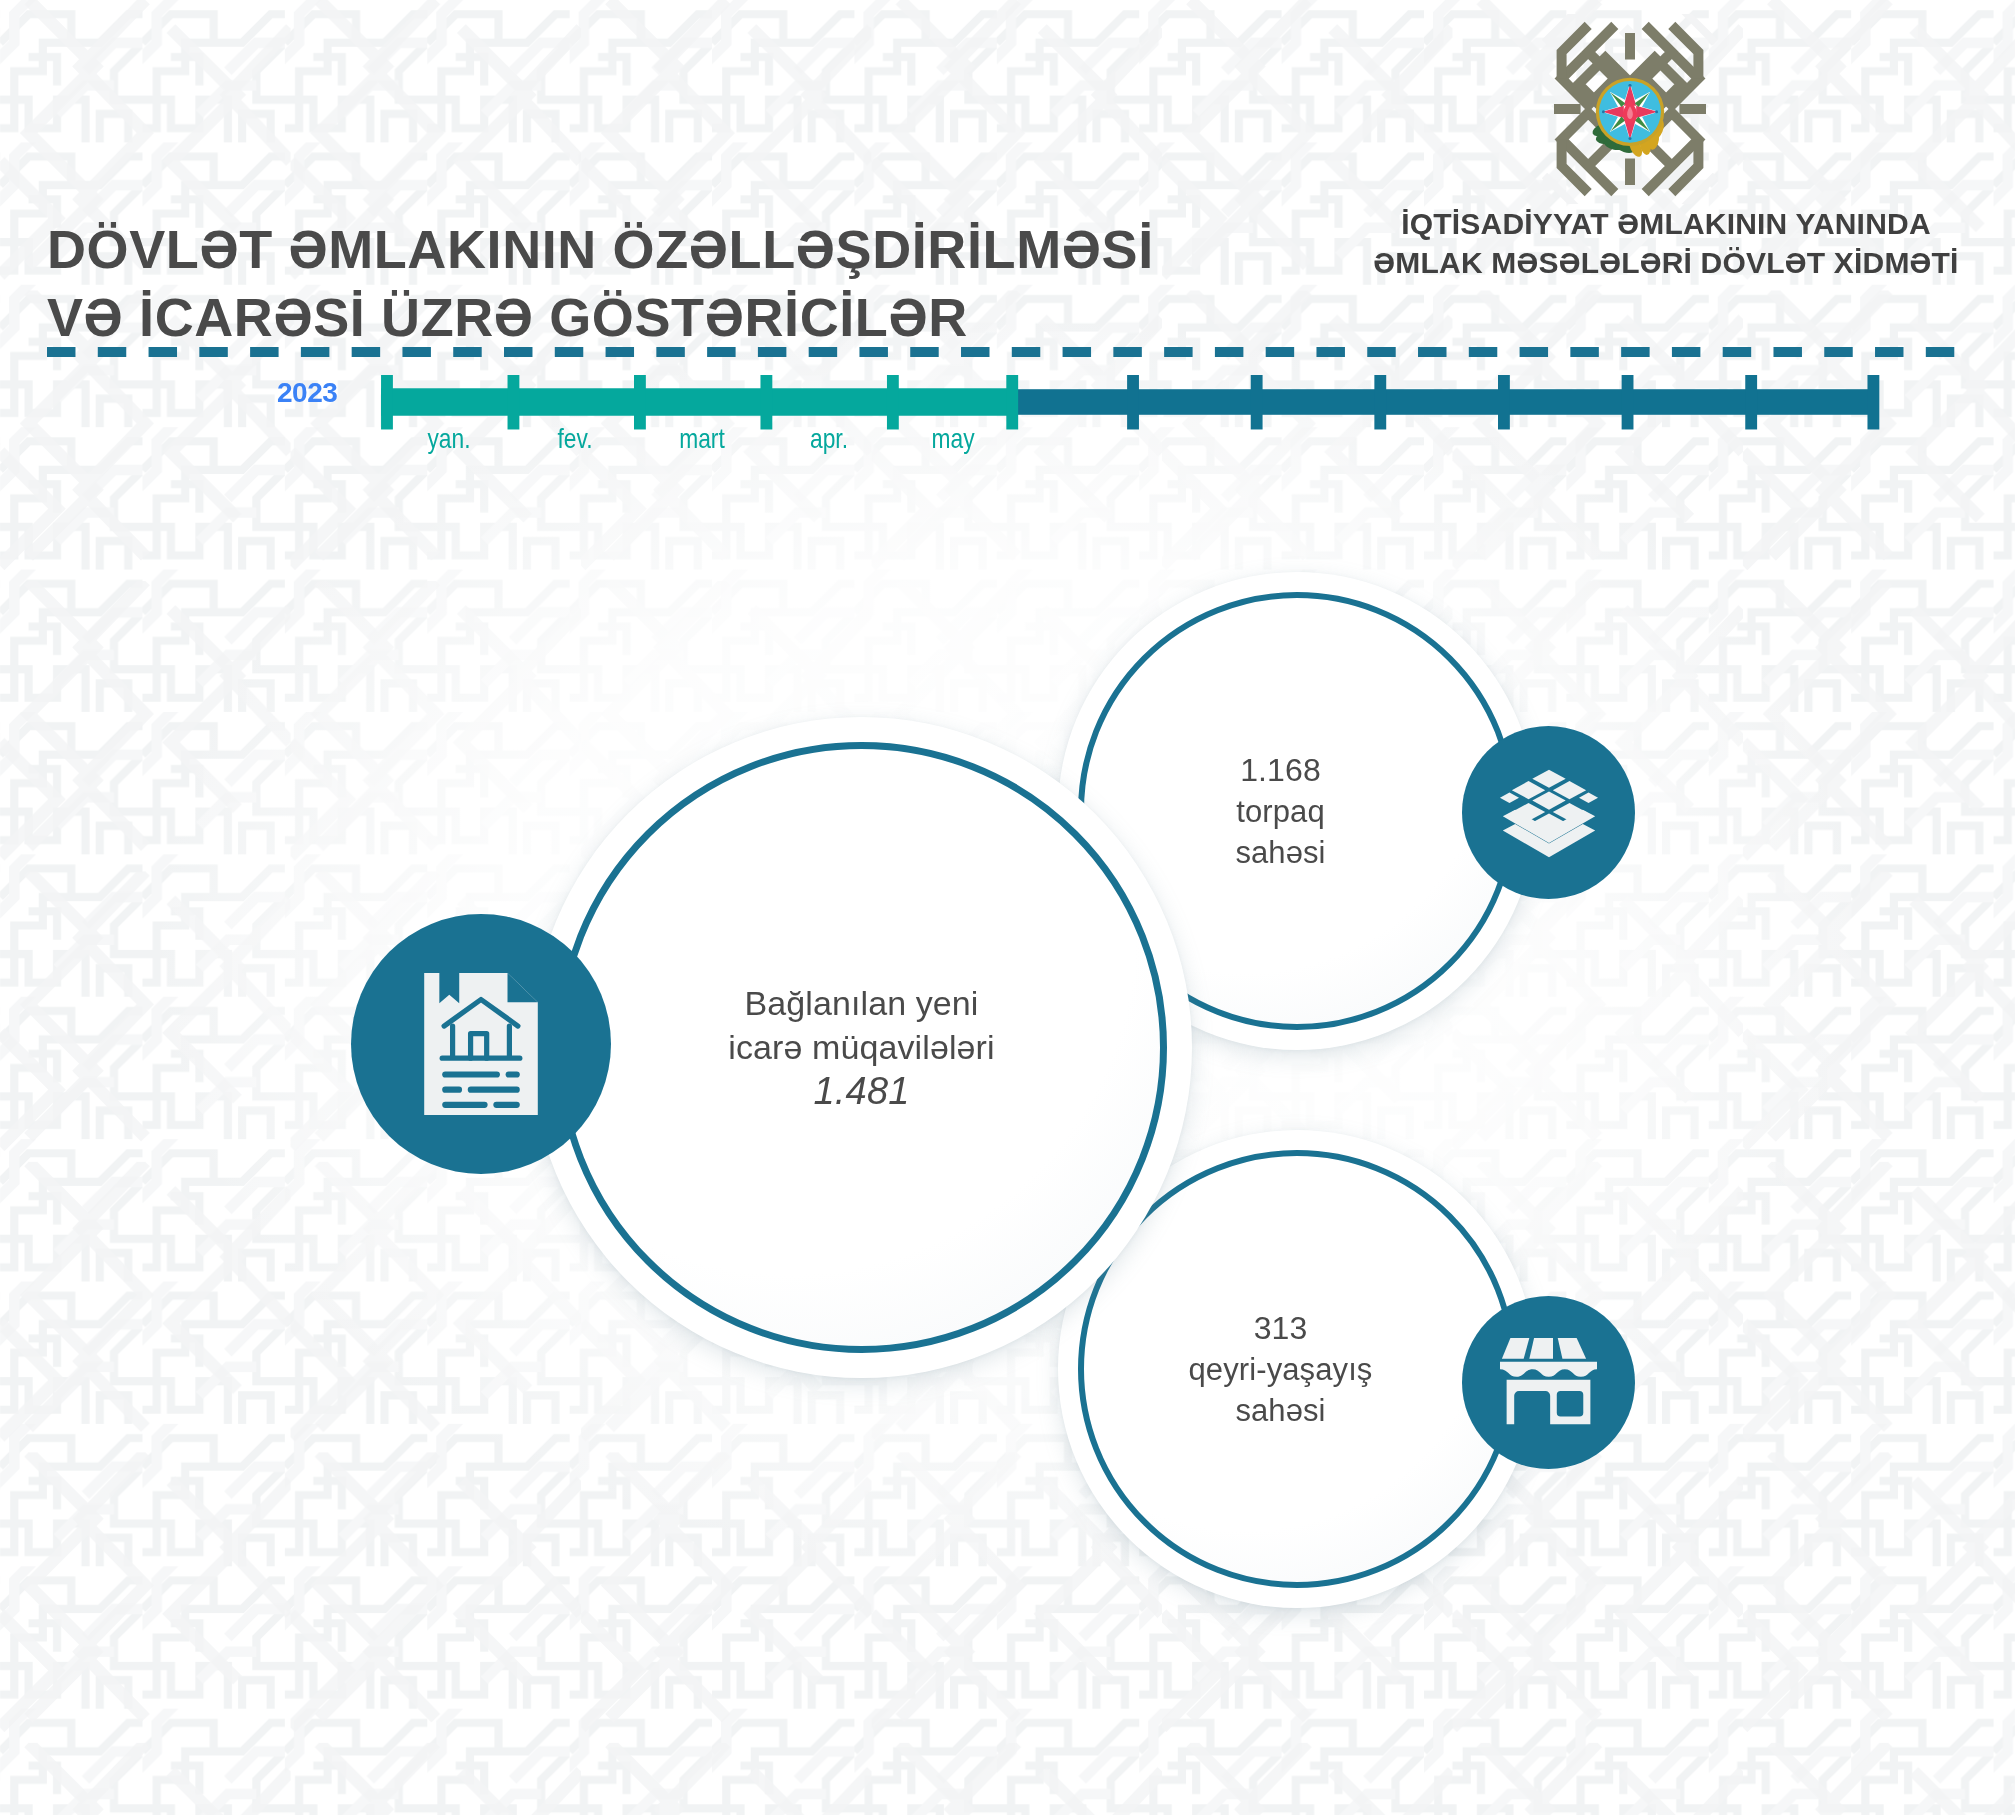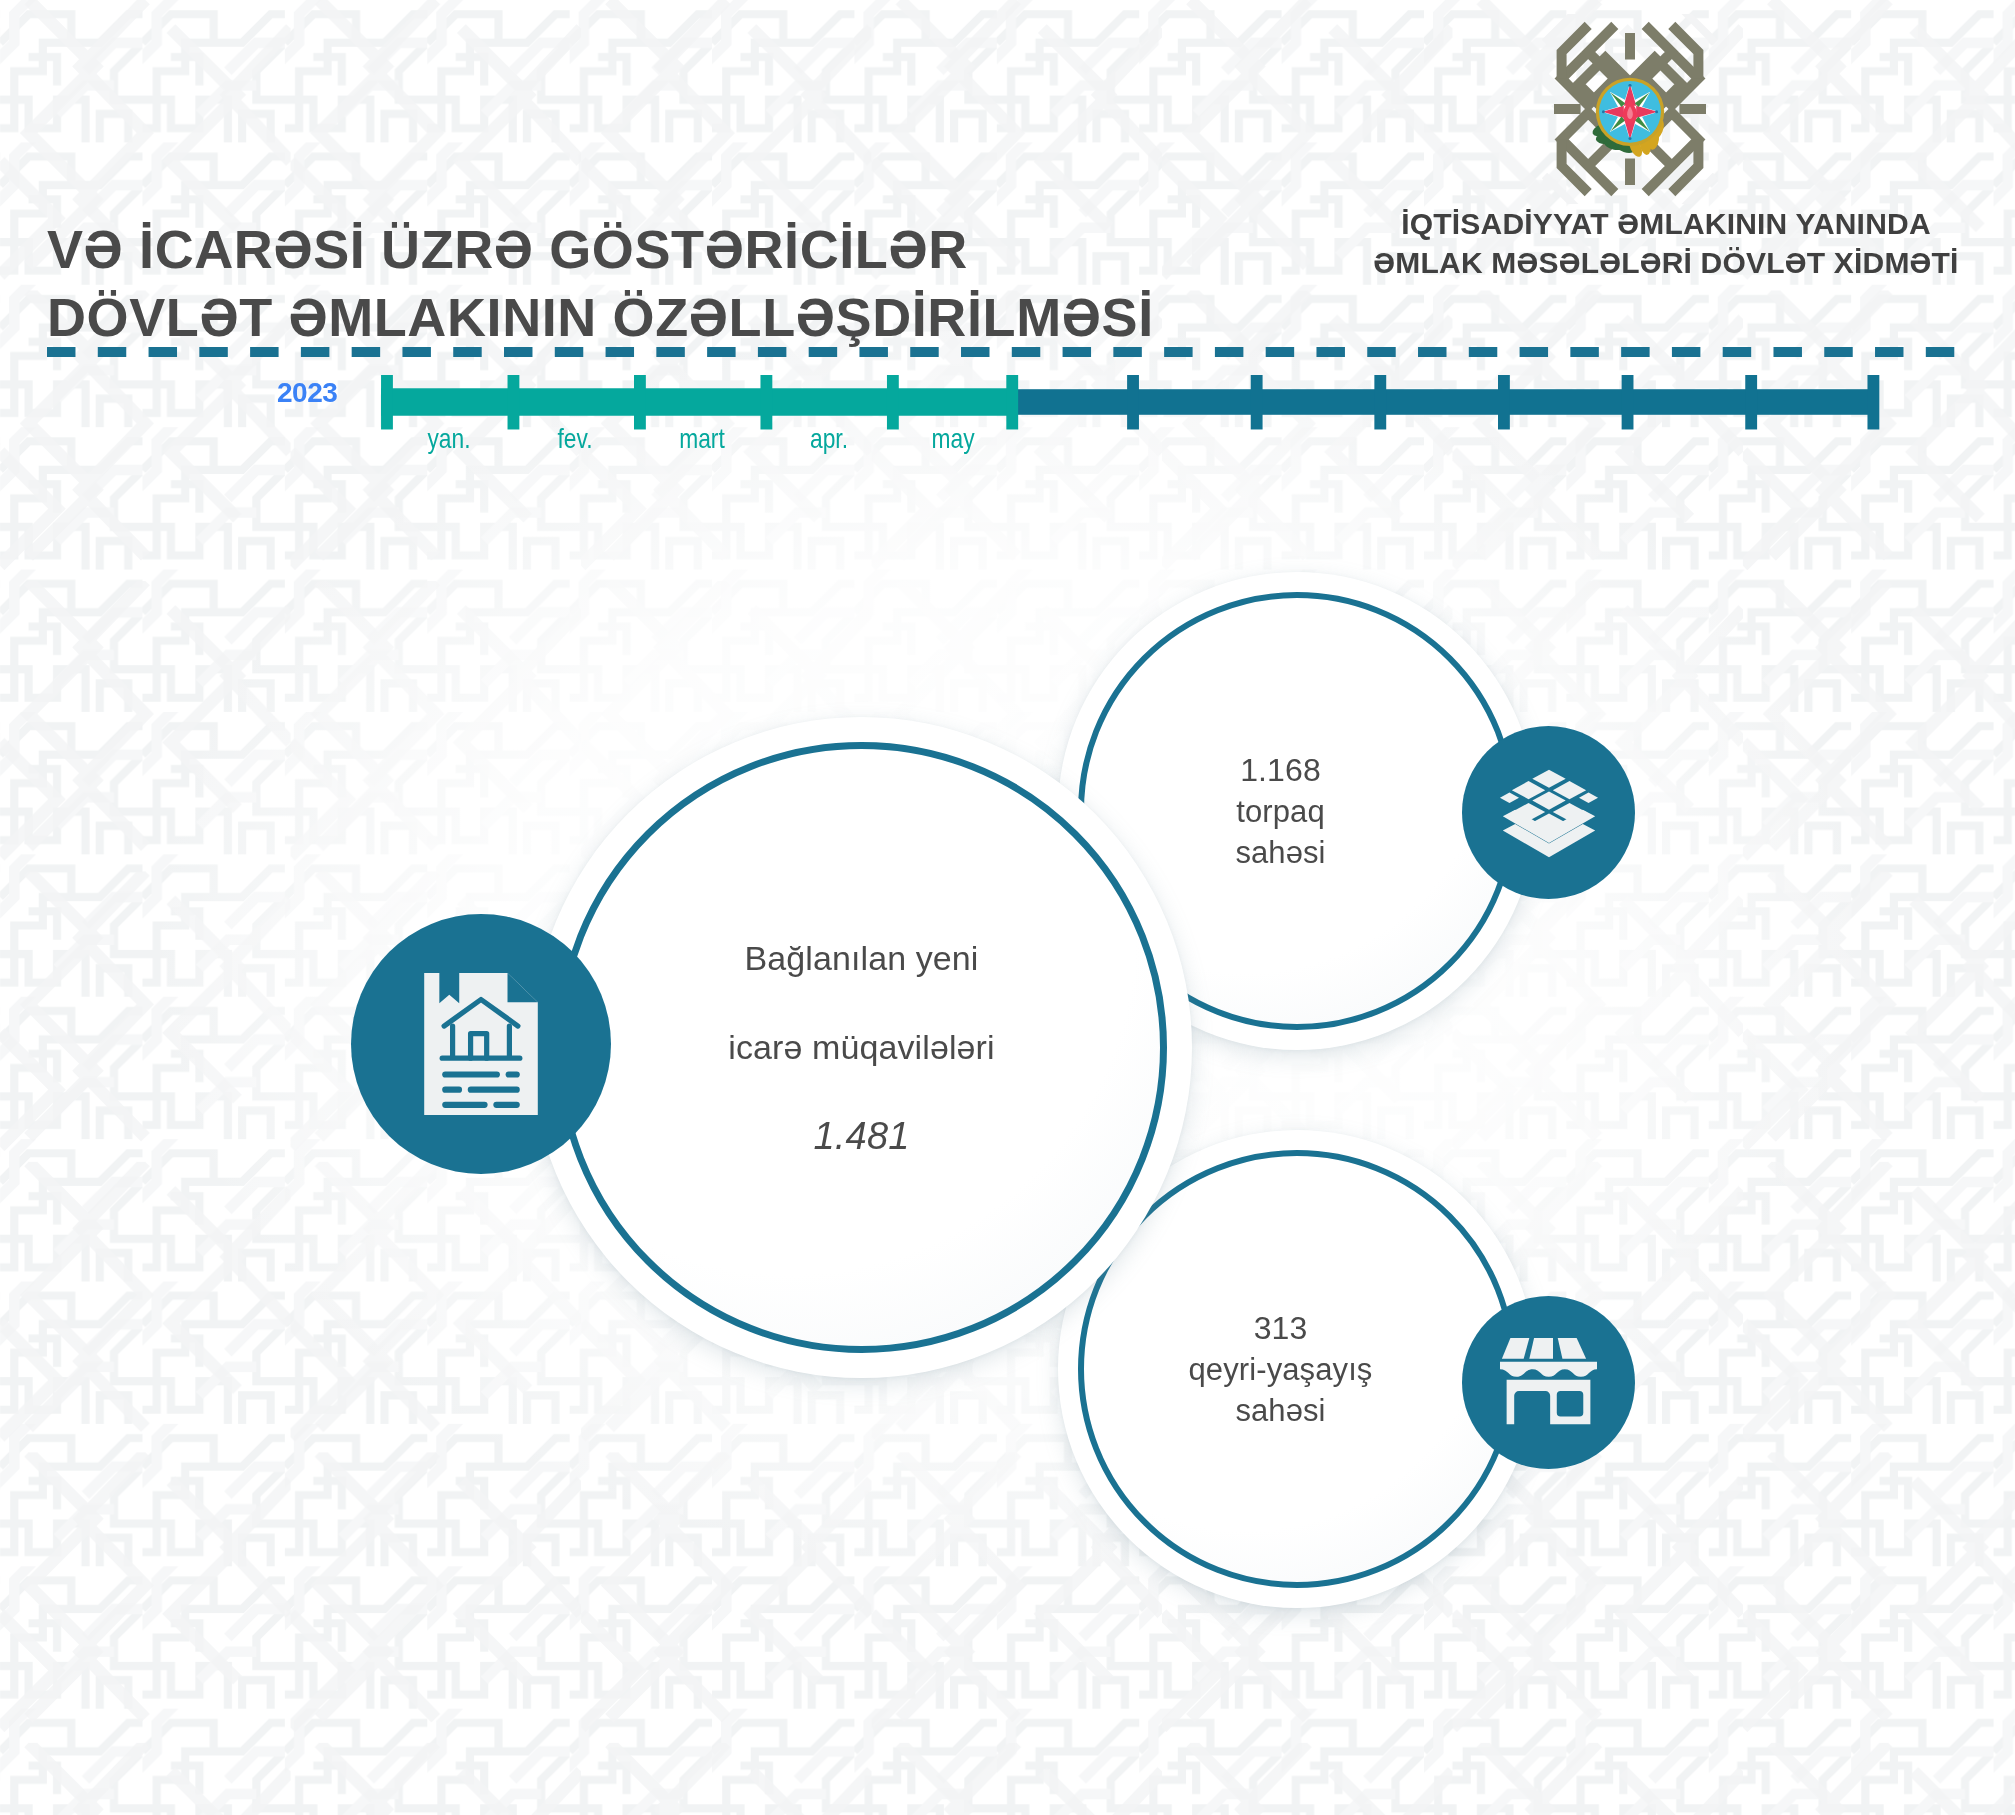--- a/index.html
+++ b/index.html
@@ -105,21 +105,21 @@
   }
   .bubble .content{
     position:absolute;inset:0;display:flex;flex-direction:column;
     align-items:center;justify-content:center;text-align:center;
     color:#4a4a4a;
   }
 
   
   #bubble-main{left:531px;top:717px;width:661px;height:661px;}
   #bubble-main .ring{inset:25px;border-width:7.1px;}
-  #bubble-main .content{padding:0 95px;box-sizing:border-box;gap:45px;}
+  #bubble-main .content{padding:0 95px;box-sizing:border-box;}
   .main-caption{font-size:34px;line-height:1.30;letter-spacing:0.1px;}
   .main-value{font-size:38px;line-height:1.2;letter-spacing:0.2px;font-style:italic;}
 
   
   #bubble-land{left:1058px;top:572px;width:478px;height:478px;}
   #bubble-land .ring{inset:20px;border-width:6.2px;}
   #bubble-land .content{padding:0 90px 0 57px;box-sizing:border-box;text-align:center;}
 
   
   #bubble-nonres{left:1058px;top:1130px;width:478px;height:478px;}
@@ -172,22 +172,22 @@
   </defs>
   <rect width="4245" height="3824" fill="#ffffff"></rect>
   <rect width="4245" height="3824" fill="url(#knotpat)"></rect>
   <rect width="4245" height="3824" fill="url(#knotpat2)" opacity="0.85"></rect>
 </svg>
 <div id="bg-vignette"></div>
 
 <div id="header">
 
   <div id="title-block">
+    <div class="title-line">DÖVLƏT ƏMLAKININ ÖZƏLLƏŞDİRİLMƏSİ</div>
     <div class="title-line">VƏ İCARƏSİ ÜZRƏ GÖSTƏRİCİLƏR</div>
-    <div class="title-line">DÖVLƏT ƏMLAKININ ÖZƏLLƏŞDİRİLMƏSİ</div>
   </div>
 
   <div id="logo-block">
 
     <svg id="logo-mark" viewBox="0 0 400 400" xmlns="http://www.w3.org/2000/svg">
 
       <g fill="none" stroke="#f3f4f5" stroke-width="16">
         <path d="M20 60 L90 -10 M380 60 L310 -10 M20 340 L90 410 M380 340 L310 410"></path>
         <path d="M40 200 L110 130 L110 60 M360 200 L290 130 L290 60"></path>
       </g>

